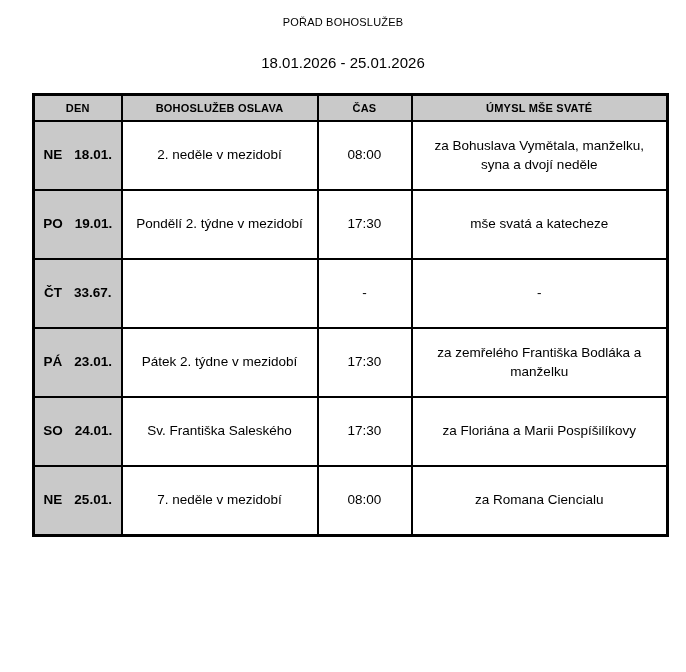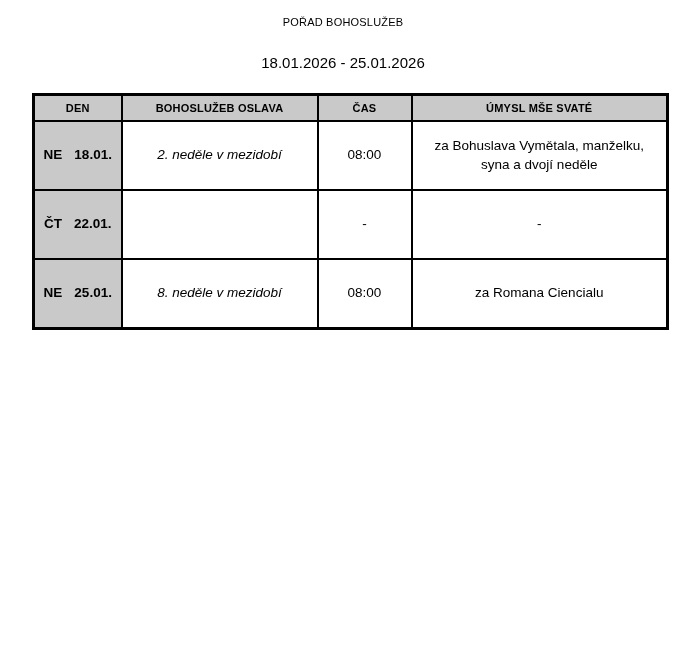--- a/index.html
+++ b/index.html
@@ -72,21 +72,20 @@
     padding-left: 7px;
     padding-right: 2px;
     white-space: nowrap;
   }
   td.day-cell .date-part {
     margin-left: 12px;
   }
   td.celebration-cell {
     padding-left: 12px;
     padding-right: 12px;
-    font-style: italic;
   }
   td.intention-cell {
     padding-left: 7px;
     padding-right: 7px;
   }
   col.c-den { width: 88px; }
   col.c-lit { width: 196px; }
   col.c-cas { width: 94px; }
   col.c-umysl { width: 256px; }
 </style>
@@ -119,30 +118,54 @@
         <tr>
     <td class="day-cell">
       <span class="day-part">NE</span><span class="date-part">18.01.</span>
     </td>
     <td class="celebration-cell">2. neděle v mezidobí</td>
     <td class="time-cell">08:00</td>
     <td class="intention-cell">za Bohuslava Vymětala, manželku, syna a dvojí neděle</td>
   </tr>
         <tr>
     <td class="day-cell">
-      <span class="day-part">ČT</span><span class="date-part">22.01.</span>
+      <span class="day-part">PO</span><span class="date-part">19.01.</span>
+    </td>
+    <td class="celebration-cell">Pondělí 2. týdne v mezidobí</td>
+    <td class="time-cell">17:30</td>
+    <td class="intention-cell">mše svatá a katecheze</td>
+  </tr>
+        <tr>
+    <td class="day-cell">
+      <span class="day-part">ČT</span><span class="date-part">33.67.</span>
     </td>
     <td class="celebration-cell"></td>
     <td class="time-cell">-</td>
     <td class="intention-cell">-</td>
   </tr>
         <tr>
     <td class="day-cell">
+      <span class="day-part">PÁ</span><span class="date-part">23.01.</span>
+    </td>
+    <td class="celebration-cell">Pátek 2. týdne v mezidobí</td>
+    <td class="time-cell">17:30</td>
+    <td class="intention-cell">za zemřelého Františka Bodláka a manželku</td>
+  </tr>
+        <tr>
+    <td class="day-cell">
+      <span class="day-part">SO</span><span class="date-part">24.01.</span>
+    </td>
+    <td class="celebration-cell">Sv. Františka Saleského</td>
+    <td class="time-cell">17:30</td>
+    <td class="intention-cell">za Floriána a Marii Pospíšilíkovy</td>
+  </tr>
+        <tr>
+    <td class="day-cell">
       <span class="day-part">NE</span><span class="date-part">25.01.</span>
     </td>
-    <td class="celebration-cell">8. neděle v mezidobí</td>
+    <td class="celebration-cell">7. neděle v mezidobí</td>
     <td class="time-cell">08:00</td>
     <td class="intention-cell">za Romana Ciencialu</td>
   </tr>
       </tbody>
   </table>
 
 </div>
 
 </body></html>

